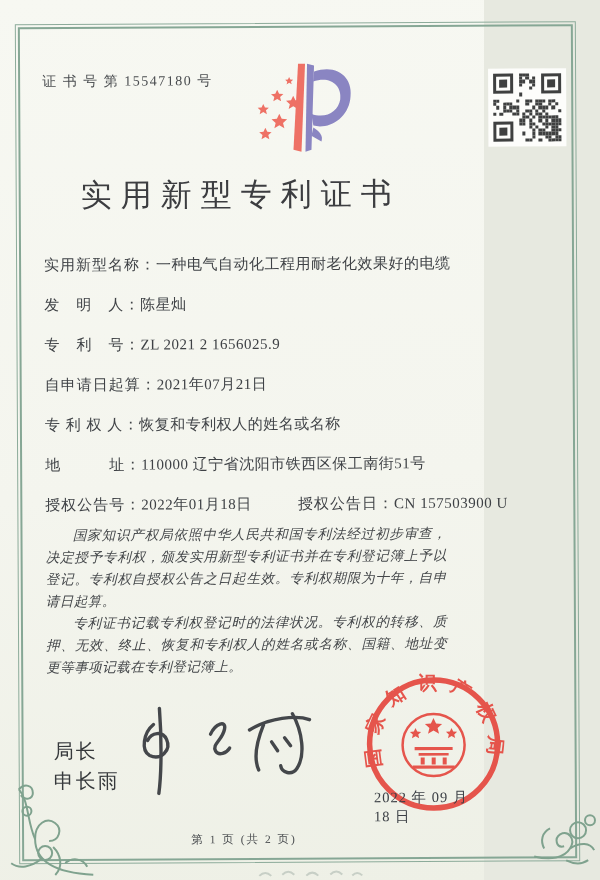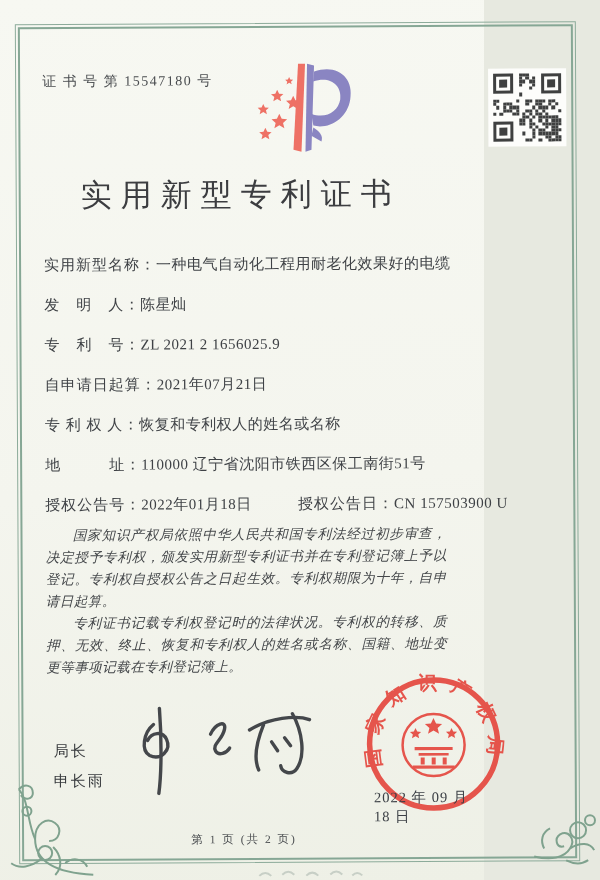--- a/index.html
+++ b/index.html
@@ -31,21 +31,21 @@
   
   .fields{position:absolute;left:45px;right:36px;top:252px;font-size:15px;color:#3f4246;}
   .row{line-height:24px;margin-bottom:16px;letter-spacing:0.5px;white-space:nowrap;}
   .row .lbl{letter-spacing:1px;}
   .grant-gap{display:inline-block;width:42px;}
 
   .paras{position:absolute;left:45px;right:38px;top:524px;font-size:13.6px;
          line-height:22px;color:#44474a;font-style:italic;letter-spacing:0.4px;}
   .paras p{margin:0;text-indent:2em;text-align:justify;}
 
-  .officer{position:absolute;left:52px;top:735px;font-size:15px;line-height:30px;
+  .officer{position:absolute;left:52px;top:735px;font-size:20px;line-height:30px;
            color:#36393c;letter-spacing:2px;}
   .sig{position:absolute;left:112px;top:698px;width:215px;height:105px;}
 
   .seal{position:absolute;left:361px;top:674px;width:142px;height:142px;opacity:.92;}
   .seal-date{position:absolute;left:372px;top:789px;font-size:14.5px;color:#3c4046;
              letter-spacing:1px;z-index:3;}
   .footer{position:absolute;left:0;right:0;top:832px;text-align:center;
           font-size:11.5px;letter-spacing:2px;color:#4a4d50;}
 
   .fl-bl{position:absolute;left:3px;top:770px;width:94px;height:108px;}

